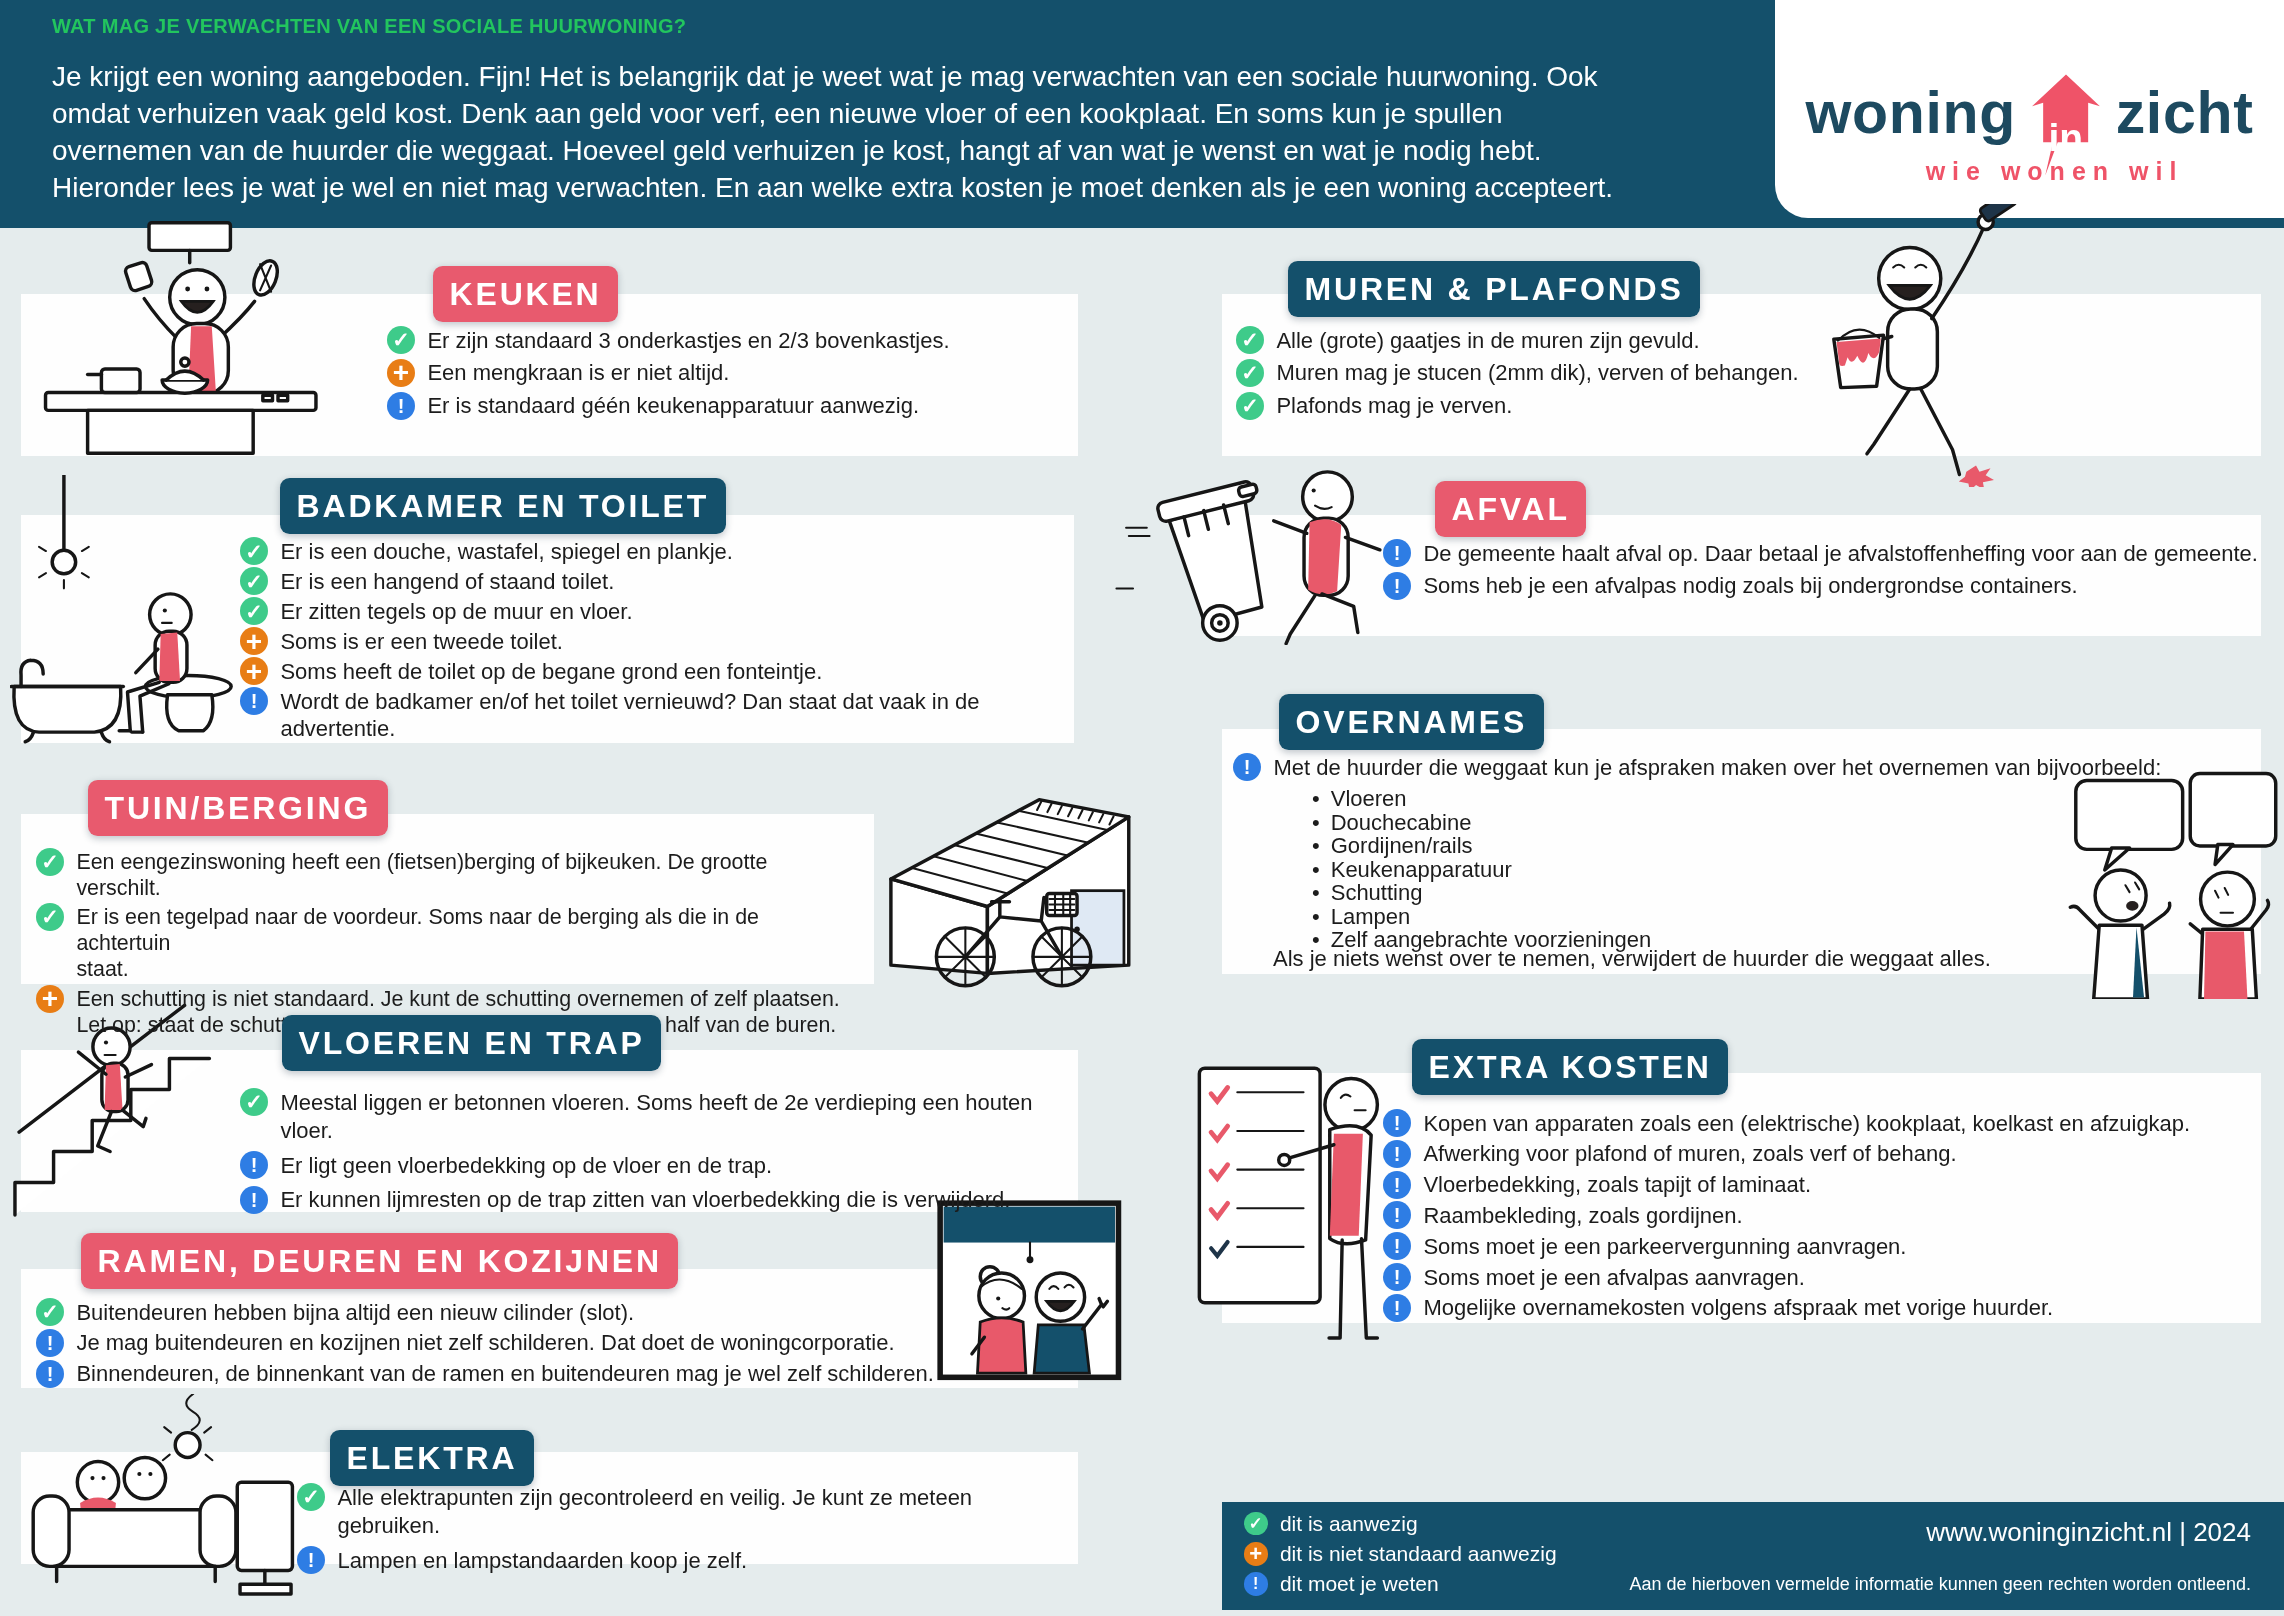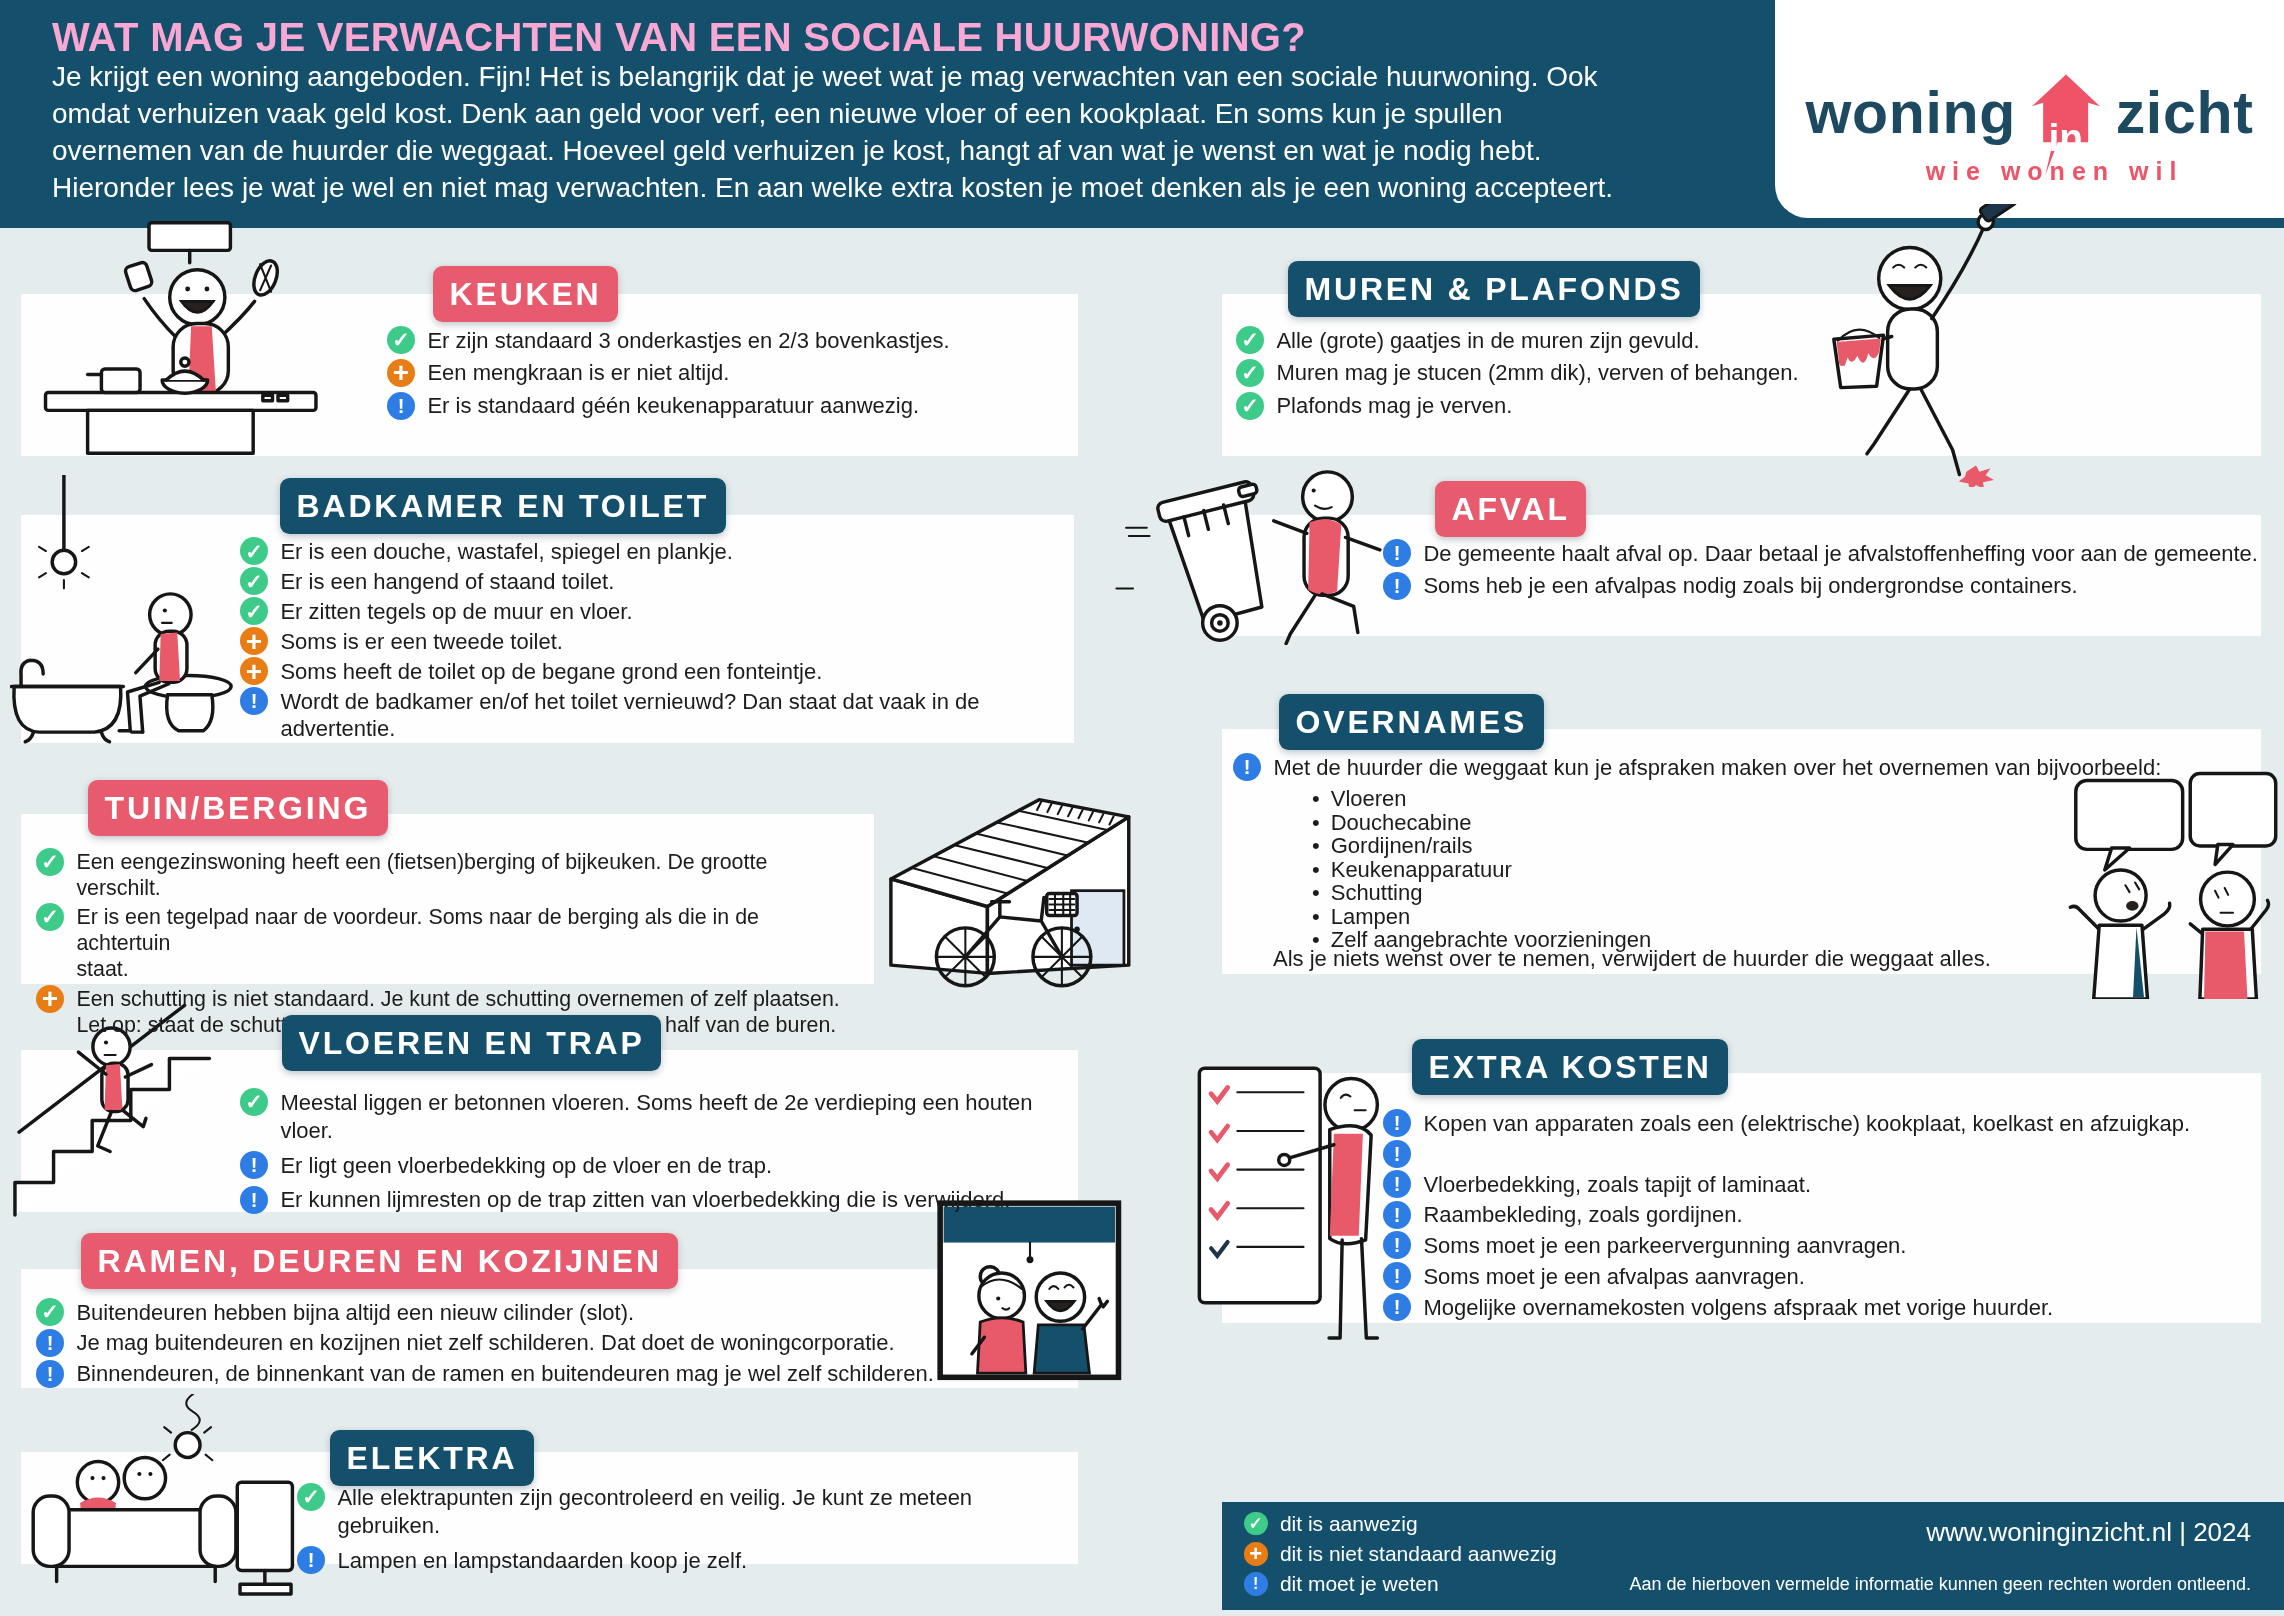--- a/index.html
+++ b/index.html
@@ -1,20 +1,20 @@
 <!DOCTYPE html>
 <html style="font-size:11px"><head>
 <meta charset="utf-8">
 <style>
   html,body{margin:0;padding:0;}
   .canvas{position:relative;width:2284px;height:1616px;background:#e5eced;overflow:hidden;
           font-family:"Liberation Sans", sans-serif;color:#1c1c1c;}
   
   .header{position:absolute;left:0;top:0;width:2284px;height:228px;background:#14506b;z-index:1;}
-  .header-title{position:absolute;left:52px;top:15px;font-size:40px;font-weight:bold;color:#f9a8d4;letter-spacing:0.3px;}
+  .header-title{position:absolute;left:52px;top:15px;font-size:20px;font-weight:bold;color:#22c55e;letter-spacing:0.3px;}
   .header-body{position:absolute;left:52px;top:58px;width:1706px;font-size:28px;line-height:37px;color:#fff;white-space:pre-line;}
   .logo-card{position:absolute;left:1775px;top:0;width:509px;height:218px;background:#fff;border-radius:0 0 0 33px;z-index:2;}
   .logo-row{position:absolute;left:0;top:61px;width:100%;display:flex;justify-content:center;align-items:center;gap:11px;}
   .logo-word{font-size:59px;font-weight:bold;color:#1d4a60;letter-spacing:0.7px;}
   .logo-house{position:relative;width:72px;height:104px;margin:0 2.8px;top:12.4px;}
   .logo-in{position:absolute;left:50%;top:43px;transform:translateX(-50%);font-size:39px;font-weight:bold;color:#fff;}
   .logo-tagline{position:absolute;left:0;top:157px;width:100%;text-align:center;padding-left:50px;box-sizing:border-box;
                 font-size:25px;letter-spacing:7px;color:#ef5368;font-weight:bold;}
   
   .panel{position:absolute;background:#fefefe;z-index:1;}
@@ -219,20 +219,21 @@
       </div>
   </div>
 
   <div class="list" style="left:1383px;top:1109px;width:891px;gap:2.1px;">
     <div class="item">
         <span class="sym info">!</span>
         <span class="txt">Kopen van apparaten zoals een (elektrische) kookplaat, koelkast en afzuigkap.</span>
       </div>
     <div class="item">
         <span class="sym info">!</span>
+        <span class="txt">Afwerking voor plafond of muren, zoals verf of behang.</span>
       </div>
     <div class="item">
         <span class="sym info">!</span>
         <span class="txt">Vloerbedekking, zoals tapijt of laminaat.</span>
       </div>
     <div class="item">
         <span class="sym info">!</span>
         <span class="txt">Raambekleding, zoals gordijnen.</span>
       </div>
     <div class="item">

